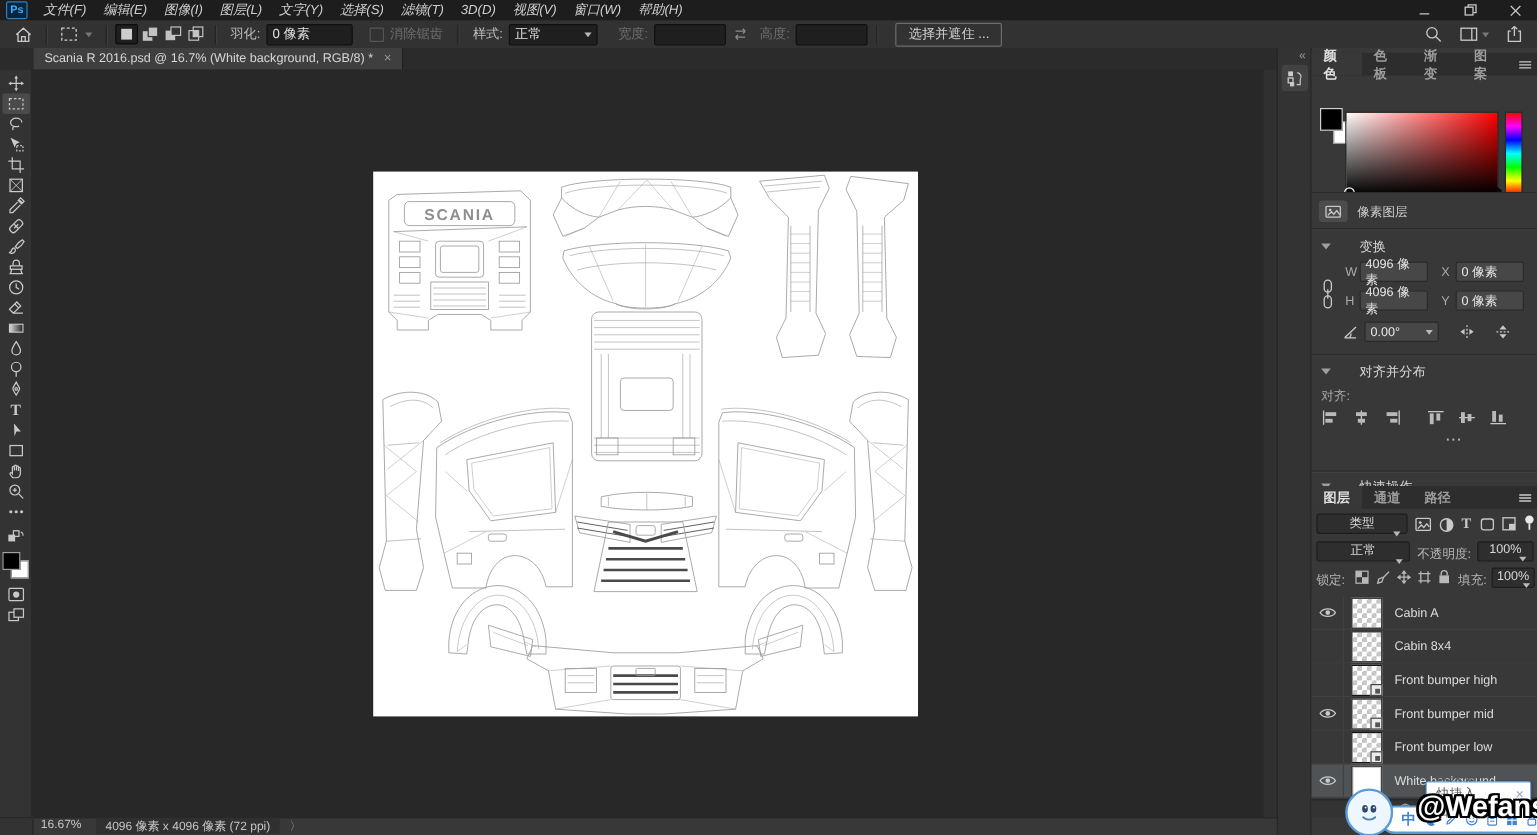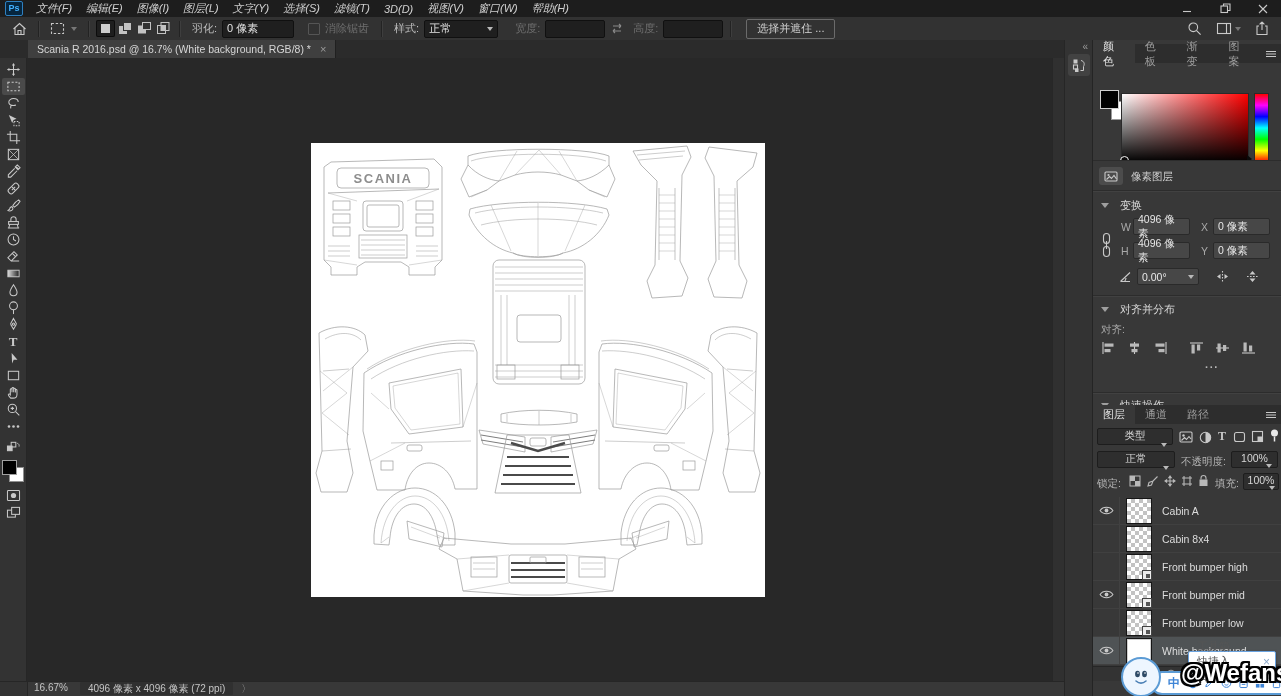--- a/index.html
+++ b/index.html
@@ -51,25 +51,25 @@
   #docimg{position:absolute;left:284px;top:85px;width:454px;height:454px;background:#ffffff;}
   
   #dock{left:1064px;top:40px;width:28px;height:656px;background:#333333;border-left:1px solid #262626;}
   #dock-collapse{position:absolute;top:1px;right:5px;color:#9a9a9a;font-size:10px;}
   #dock-panelbtn{position:absolute;top:14px;left:3px;width:22px;height:22px;background:#424242;border-radius:3px;
                  display:grid;place-items:center;}
   
   #rightcol{left:1092px;top:40px;width:189px;height:656px;background:#383838;border-left:1px solid #242424;}
   .panel{position:absolute;left:0;width:189px;background:#383838;}
   .ptabs{height:19px;background:#2d2d2d;display:flex;align-items:stretch;}
-  .ptab{padding:0 10px;display:flex;align-items:center;color:#9d9d9d;}
+  .ptab{padding:0 10px;display:flex;align-items:center;color:#9d9d9d;font-weight:bold;}
   .ptab.active{background:#383838;color:#e0e0e0;}
   .pmenu{margin-left:auto;width:22px;display:grid;place-items:center;}
   .hline{position:absolute;left:0;width:189px;height:1px;background:#2c2c2c;box-shadow:0 1px 0 #414141;}
-  .shdr{position:absolute;display:flex;align-items:center;gap:11px;color:#d8d8d8;}
+  .shdr{position:absolute;display:flex;align-items:center;gap:24px;color:#d8d8d8;}
   .tri-down{width:0;height:0;border-left:4px solid transparent;border-right:4px solid transparent;
             border-top:5px solid #9f9f9f;}
   .pinput{position:absolute;height:17px;background:#474747;border:1px solid #2a2a2a;border-radius:2px;
           color:#e8e8e8;font-size:10.5px;display:flex;align-items:center;padding:0 4px;box-sizing:border-box;}
   .plbl{position:absolute;color:#a9a9a9;font-size:10.5px;}
   
   #color-field{position:absolute;left:28px;top:30px;width:126px;height:68px;border:1px solid #2a2a2a;
     background:linear-gradient(to bottom,rgba(0,0,0,0),#000),linear-gradient(to right,#fff,#ff0000);}
   #color-marker{position:absolute;left:-2px;bottom:-3px;width:7px;height:7px;border:1.2px solid #f5f5f5;
     border-radius:50%;background:transparent;}

